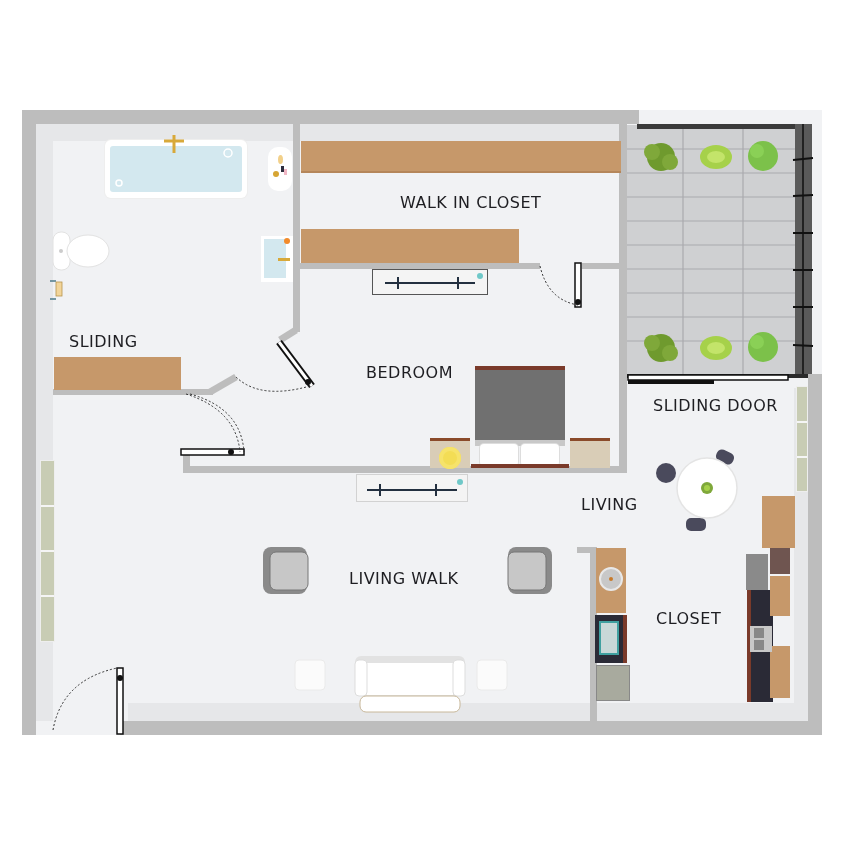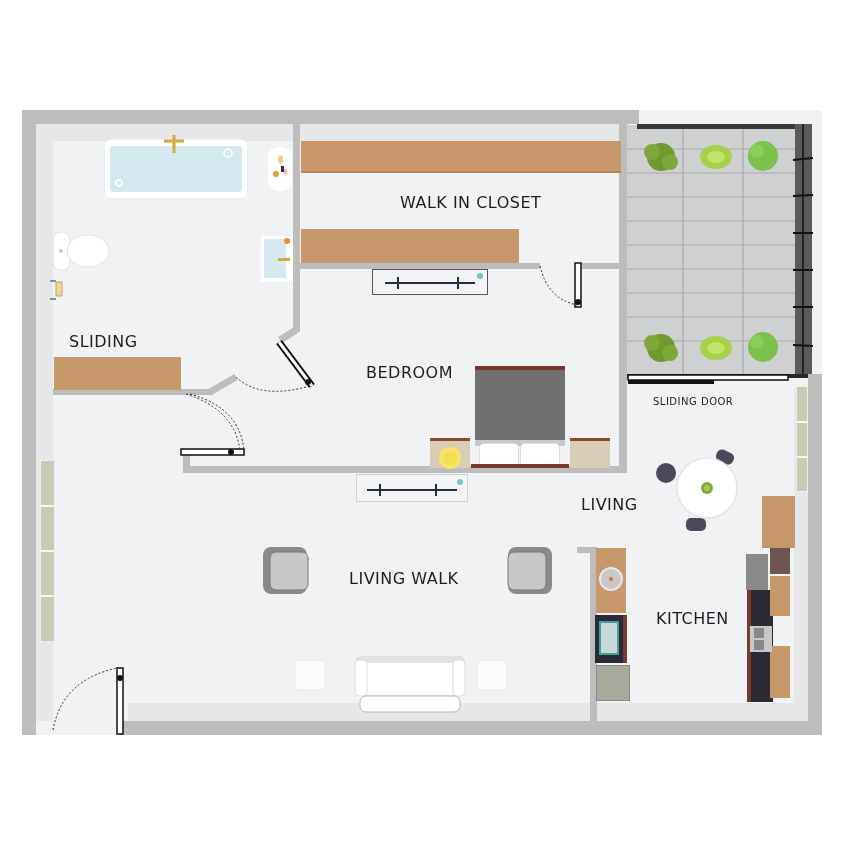--- a/index.html
+++ b/index.html
@@ -1,21 +1,21 @@
 <!DOCTYPE html>
 <html><head>
 <meta charset="utf-8">
 <style>
   html, body { margin:0; padding:0; background:#ffffff; }
   body { width:844px; height:844px; position:relative; overflow:hidden; font-family:"Liberation Sans", sans-serif; }
   .abs { position:absolute; }
   .wall { position:absolute; background:#bdbdbd; }
   .floor { position:absolute; background:#f1f2f4; }
   .lbl { position:absolute; font-family:"DejaVu Sans", sans-serif; font-size:16px; letter-spacing:0.5px; color:#1e1e22; white-space:nowrap; }
-  .lbl.small { font-size:10px; }
+  .lbl.small { font-size:16px; }
   .wood { position:absolute; background:#c6986a; }
   svg { position:absolute; overflow:visible; }
 </style>
 </head>
 <body>
 
 <div class="floor" style="left:22px;top:110px;width:800px;height:625px;"></div>
 
 <div class="abs" style="left:627px;top:125px;width:168px;height:250px;background:#cfd0d2;">
   <svg width="168" height="250" style="left:0;top:0;">
@@ -255,13 +255,13 @@
   <div style="position:absolute;left:4px;top:2px;width:10px;height:10px;background:#888;"></div>
   <div style="position:absolute;left:4px;top:14px;width:10px;height:10px;background:#888;"></div>
 </div>
 
 <div class="lbl" style="left:400px;top:193px;">WALK IN CLOSET</div>
 <div class="lbl" style="left:69px;top:332px;">SLIDING</div>
 <div class="lbl" style="left:366px;top:363px;">BEDROOM</div>
 <div class="lbl small" style="left:653px;top:396px;">SLIDING DOOR</div>
 <div class="lbl" style="left:581px;top:495px;">LIVING</div>
 <div class="lbl" style="left:349px;top:569px;">LIVING WALK</div>
-<div class="lbl" style="left:656px;top:609px;">KITCHEN</div>
+<div class="lbl" style="left:656px;top:609px;">CLOSET</div>
 
 </body></html>

